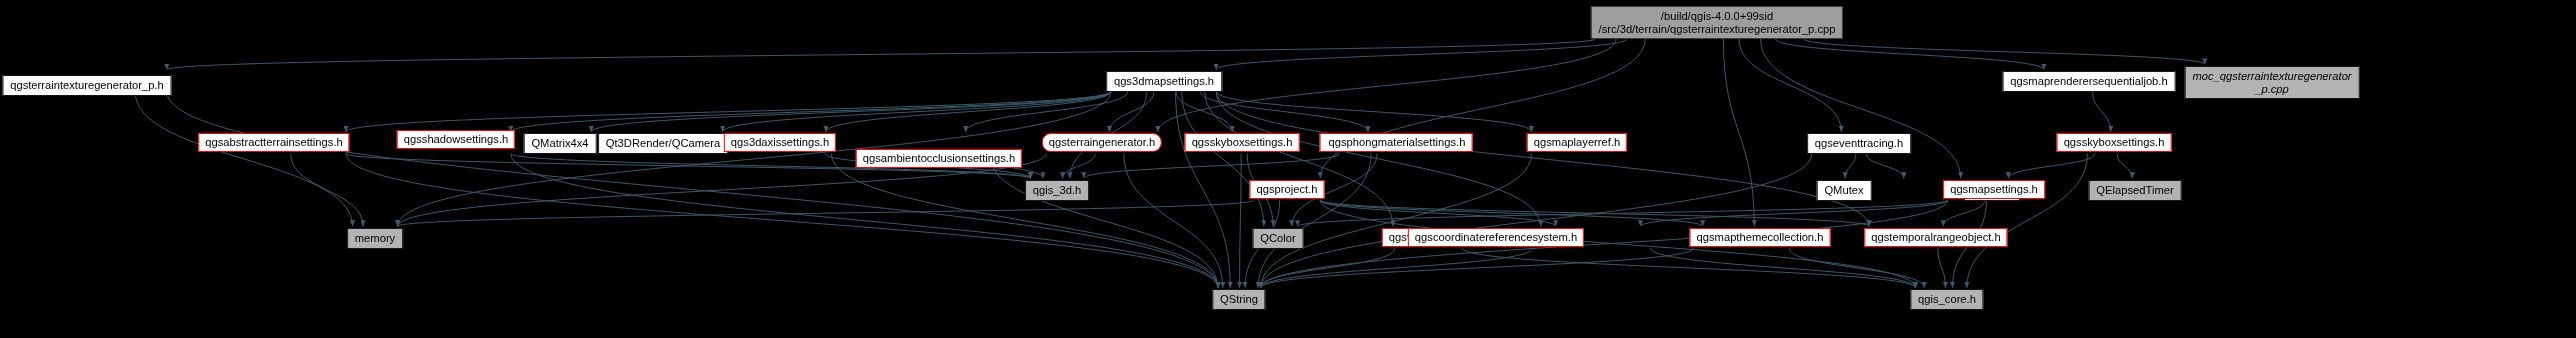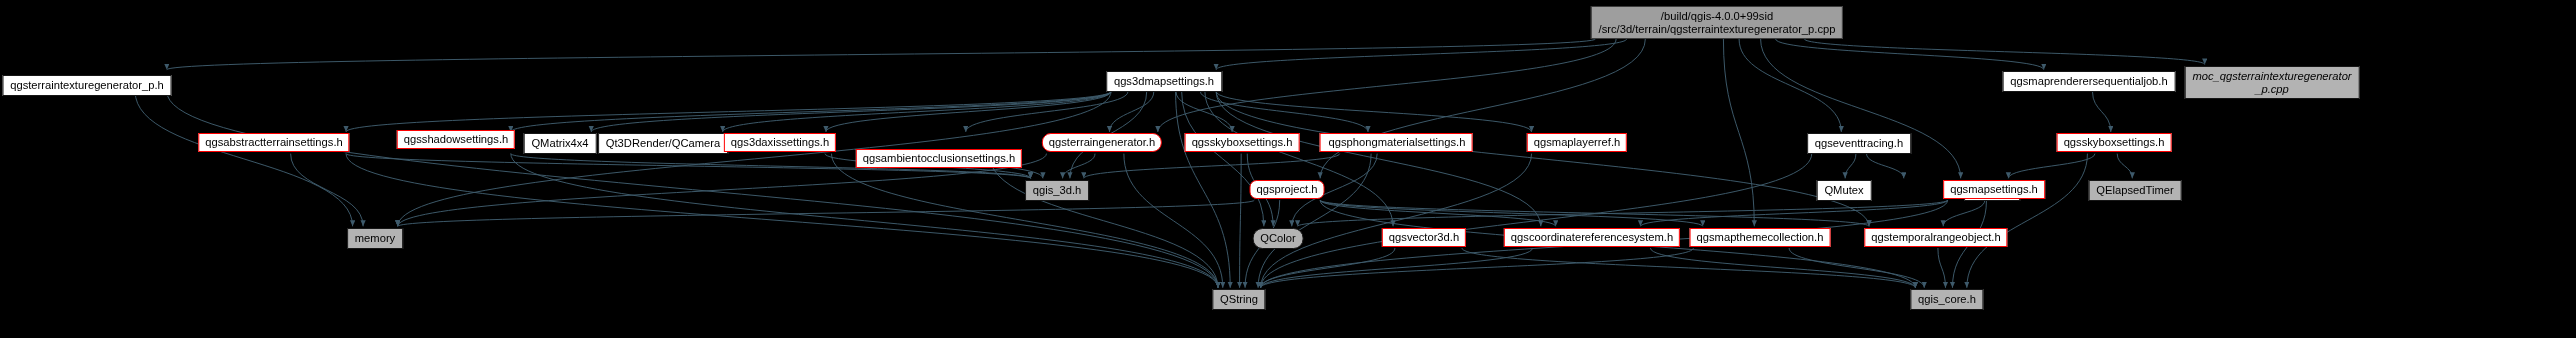--- a/index.html
+++ b/index.html
@@ -165,45 +165,45 @@
       </div>
       <div class="node plain" style="left: 1859px; top: 133px;">
         <div>qgseventtracing.h</div>
       </div>
       <div class="node red" style="left: 2114px; top: 133px;">
         <div>qgsskyboxsettings.h</div>
       </div>
       <div class="node gray" style="left: 1057px; top: 180px;">
         <div>qgis_3d.h</div>
       </div>
-      <div class="node red" style="left: 1287px; top: 180px; border-radius: 7px;">
+      <div class="node red" style="left: 1287px; top: 180px;">
         <div>qgsproject.h</div>
       </div>
       <div class="node plain" style="left: 1844px; top: 180px;">
         <div>QMutex</div>
       </div>
       <div class="node plain" style="left: 1992px; top: 180px; text-align: center;">
         <div>QVector</div>
       </div>
       <div class="node red" style="left: 1994px; top: 180px;">
         <div>qgsmapsettings.h</div>
       </div>
       <div class="node gray" style="left: 2135px; top: 180px;">
         <div>QElapsedTimer</div>
       </div>
       <div class="node gray" style="left: 375px; top: 228px;">
         <div>memory</div>
       </div>
-      <div class="node gray" style="left: 1278px; top: 228px; border-radius: 10px;">
+      <div class="node gray" style="left: 1278px; top: 228px;">
         <div>QColor</div>
       </div>
       <div class="node red" style="left: 1424px; top: 228px;">
         <div>qgsvector3d.h</div>
       </div>
-      <div class="node red" style="left: 1592px; top: 228px;">
+      <div class="node red" style="left: 1496px; top: 228px;">
         <div>qgscoordinatereferencesystem.h</div>
       </div>
       <div class="node red" style="left: 1760px; top: 228px;">
         <div>qgsmapthemecollection.h</div>
       </div>
       <div class="node red" style="left: 1936px; top: 228px;">
         <div>qgstemporalrangeobject.h</div>
       </div>
       <div class="node gray" style="left: 1239px; top: 289px;">
         <div>QString</div>

